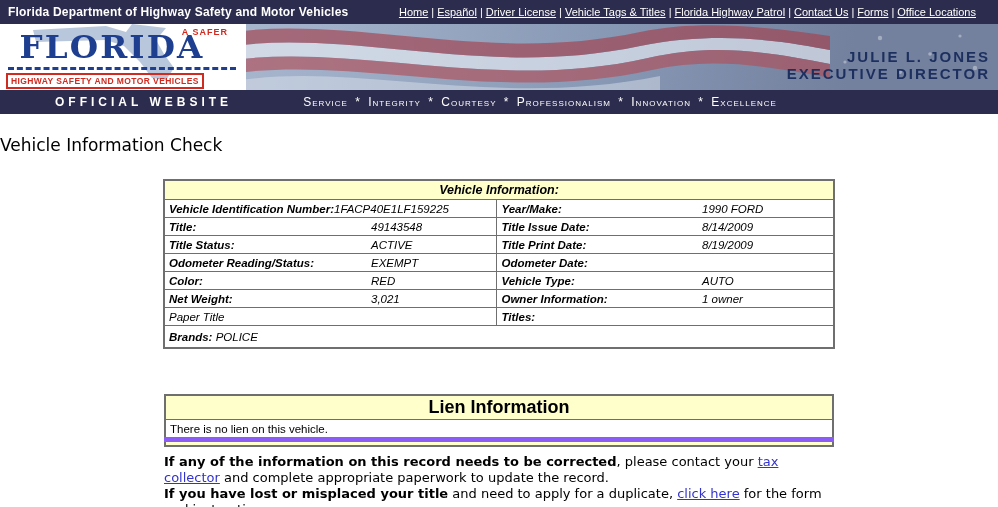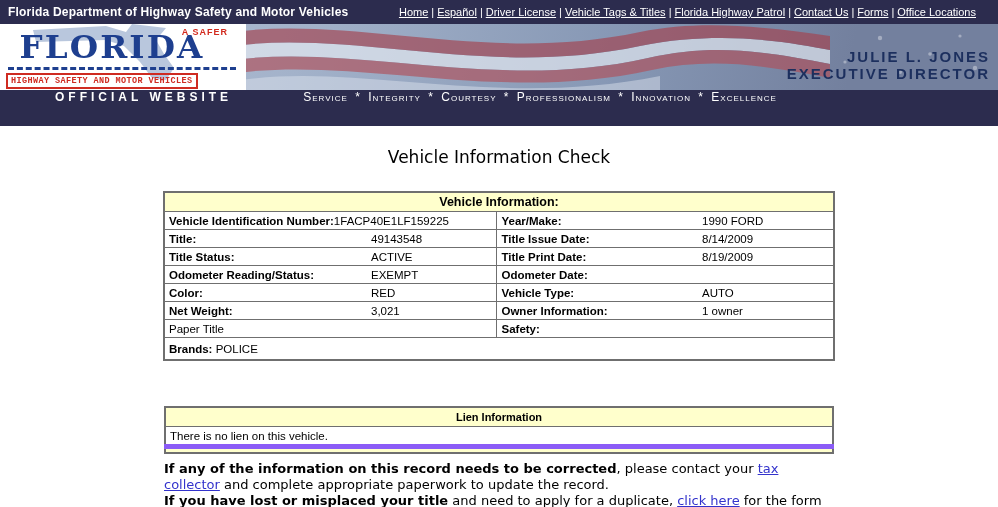--- a/index.html
+++ b/index.html
@@ -22,50 +22,50 @@
     overflow:hidden;cursor:pointer;}
   .logo-inner{position:relative;width:100%;height:100%;}
   .logo-inner svg.state{position:absolute;left:28px;top:0px;}
   .a-safer{position:absolute;right:18px;top:3px;color:#d22a1e;font-weight:bold;font-size:9px;
     letter-spacing:1px;}
   .florida-word{position:absolute;left:8px;top:8px;width:198px;text-align:center;
     font-family:"DejaVu Serif",serif;font-weight:bold;font-size:31px;line-height:30px;
     color:#1e3f8f;letter-spacing:2px;transform:scaleX(1.05);transform-origin:left;}
   .dash-rule{position:absolute;left:8px;right:10px;top:43px;border-top:3px dashed #1e3f8f;}
   .tagline-box{position:absolute;left:6px;top:49px;border:2px solid #cf2b21;color:#cf2b21;
-    font-weight:bold;font-size:8.5px;letter-spacing:.4px;padding:1px 3px;white-space:nowrap;font-family:Liberation Mono, monospace;}
+    font-weight:bold;font-size:8.5px;letter-spacing:.4px;padding:1px 3px;white-space:nowrap;}
   .director{position:absolute;right:8px;top:24px;text-align:right;color:#1c2f5e;
     font-weight:bold;font-size:15px;line-height:17px;letter-spacing:2px;}
 
   
-  .mottobar{height:36px;background:#2c2c4e;color:#fff;display:flex;align-items:flex-start;}
+  .mottobar{height:24px;background:#2c2c4e;color:#fff;display:flex;align-items:center;}
   .official{padding-left:55px;font-size:12px;font-weight:bold;letter-spacing:4px;white-space:nowrap;}
   .motto{flex:1;text-align:center;font-variant:small-caps;font-weight:normal;font-size:12px;
     letter-spacing:1px;word-spacing:3px;white-space:nowrap;}
   .motto-spacer{width:150px;}
 
   
   .content{padding-top:21px;}
-  h1.page-title{margin:0 0 24px 0;text-align:center;font-size:17px;font-weight:400;
+  h1.page-title{margin:0 0 24px 0;text-align:left;font-size:17px;font-weight:400;
     font-family:"DejaVu Sans",sans-serif;color:#000;}
 
   table.info{width:670px;margin:4px auto;border-collapse:collapse;border:2px solid #6f6f6f;
-    font-size:11.5px;table-layout:fixed;}
+    font-size:11.5px;table-layout:fixed;font-style:italic;}
   table.info td{border:1px solid #6f6f6f;padding:1px 4px;height:15px;overflow:hidden;
     white-space:nowrap;vertical-align:middle;}
   table.info td.hdr{background:#ffffcc;font-weight:bold;text-align:center;font-size:12.5px;height:16px;}
   table.info td.lb{font-weight:bold;}
   table.info td.nr{border-right-style:hidden;}
   table.info td.brands-row{height:19px;}
   col.c1{width:203px;} col.c2{width:130px;} col.c3{width:201px;} col.c4{width:136px;}
 
   table.lien{width:670px;margin:45px auto 0;border-collapse:collapse;border:2px solid #6f6f6f;
     font-size:11.5px;background:#ffffcc;}
   table.lien td{padding:1px 4px;}
-  table.lien td.hdr{background:#ffffcc;font-weight:bold;text-align:center;font-size:11px;
+  table.lien td.hdr{background:#ffffcc;font-weight:bold;text-align:center;font-size:18px;
     height:16px;border-bottom:1px solid #6f6f6f;}
   table.lien td.msg{background:#fff;height:15px;border-bottom:5px solid #8b5cf6;}
   table.lien td.strip{height:3px;padding:0;}
 
   .notes{width:670px;margin:7px auto 0;font-family:"DejaVu Sans",sans-serif;
     font-size:13px;line-height:16px;color:#000;}
   .notes p{margin:0;}
   .notes a{color:#3333cc;text-decoration:underline;}
 </style>
 </head>
@@ -164,21 +164,21 @@
       <td>AUTO</td>
     </tr>
     <tr>
       <td class="lb nr">Net Weight:</td>
       <td>3,021</td>
       <td class="lb nr">Owner Information:</td>
       <td>1 owner</td>
     </tr>
     <tr>
       <td colspan="2">Paper Title</td>
-      <td class="lb nr">Safety:</td>
+      <td class="lb nr">Titles:</td>
       <td></td>
     </tr>
     <tr>
       <td colspan="4" class="brands-row"><b>Brands:</b><span> POLICE</span></td>
     </tr>
   </tbody>
     </table>
 
   <table class="lien">
     <tbody>

